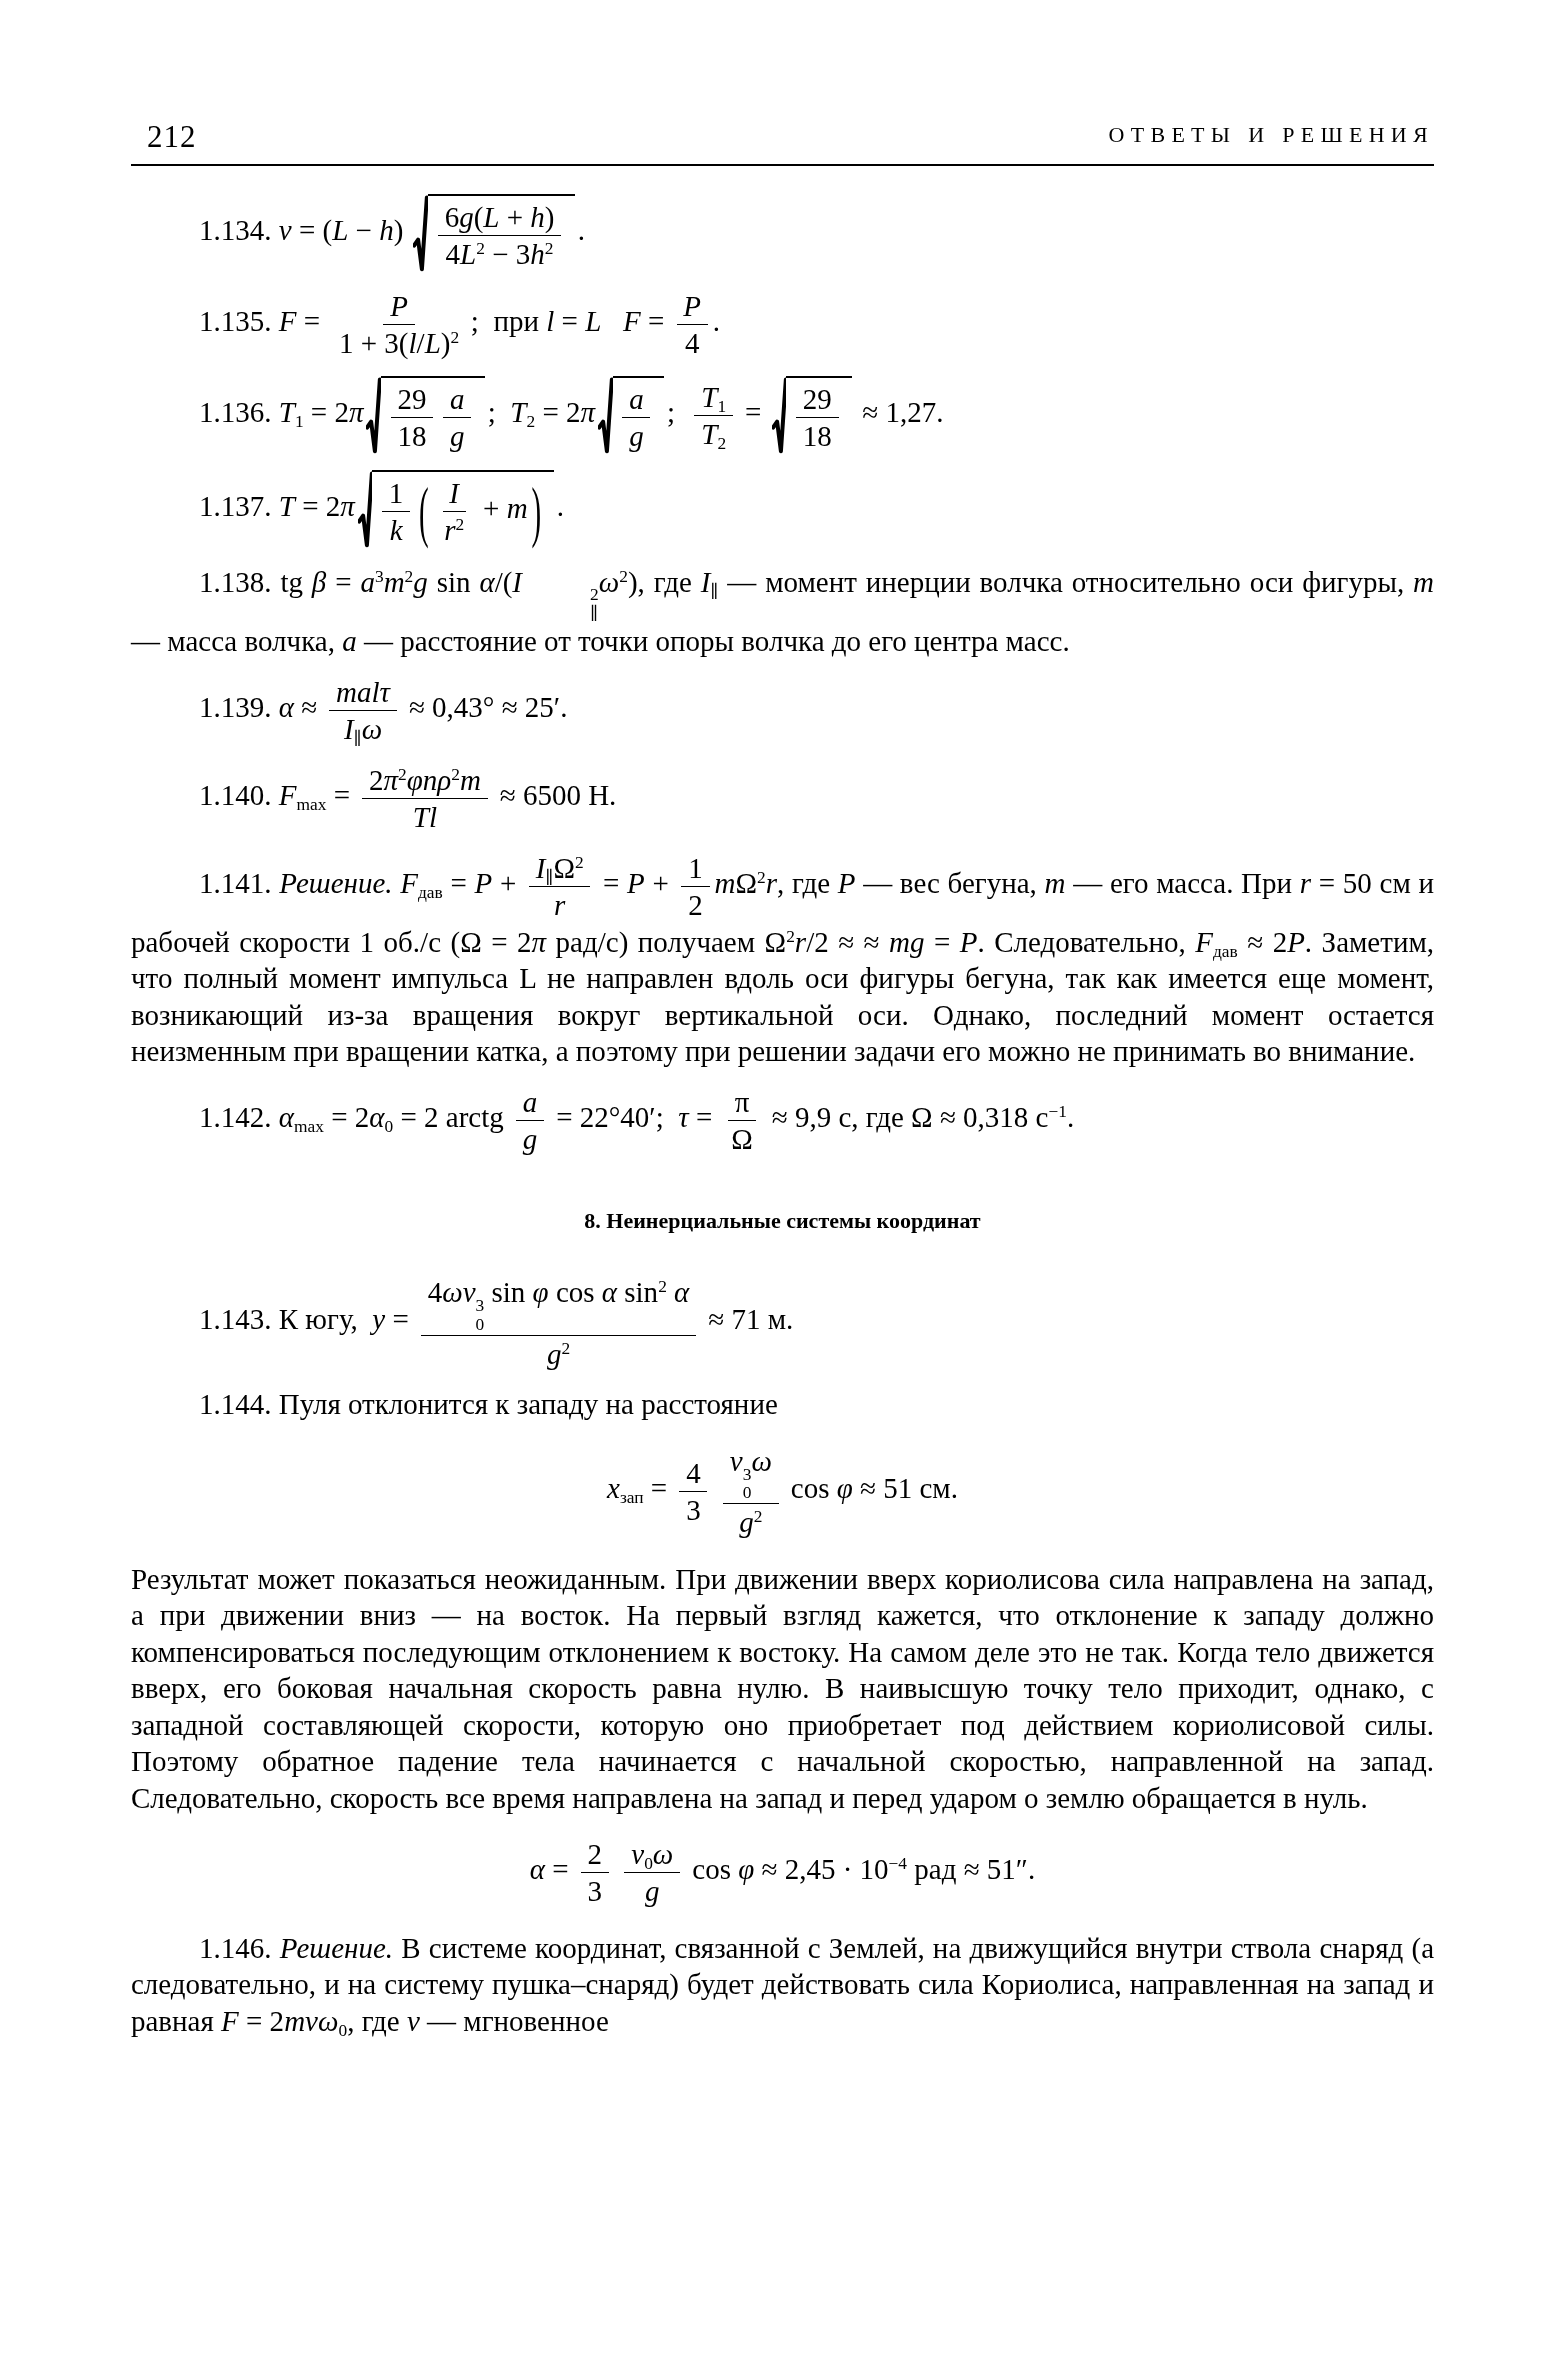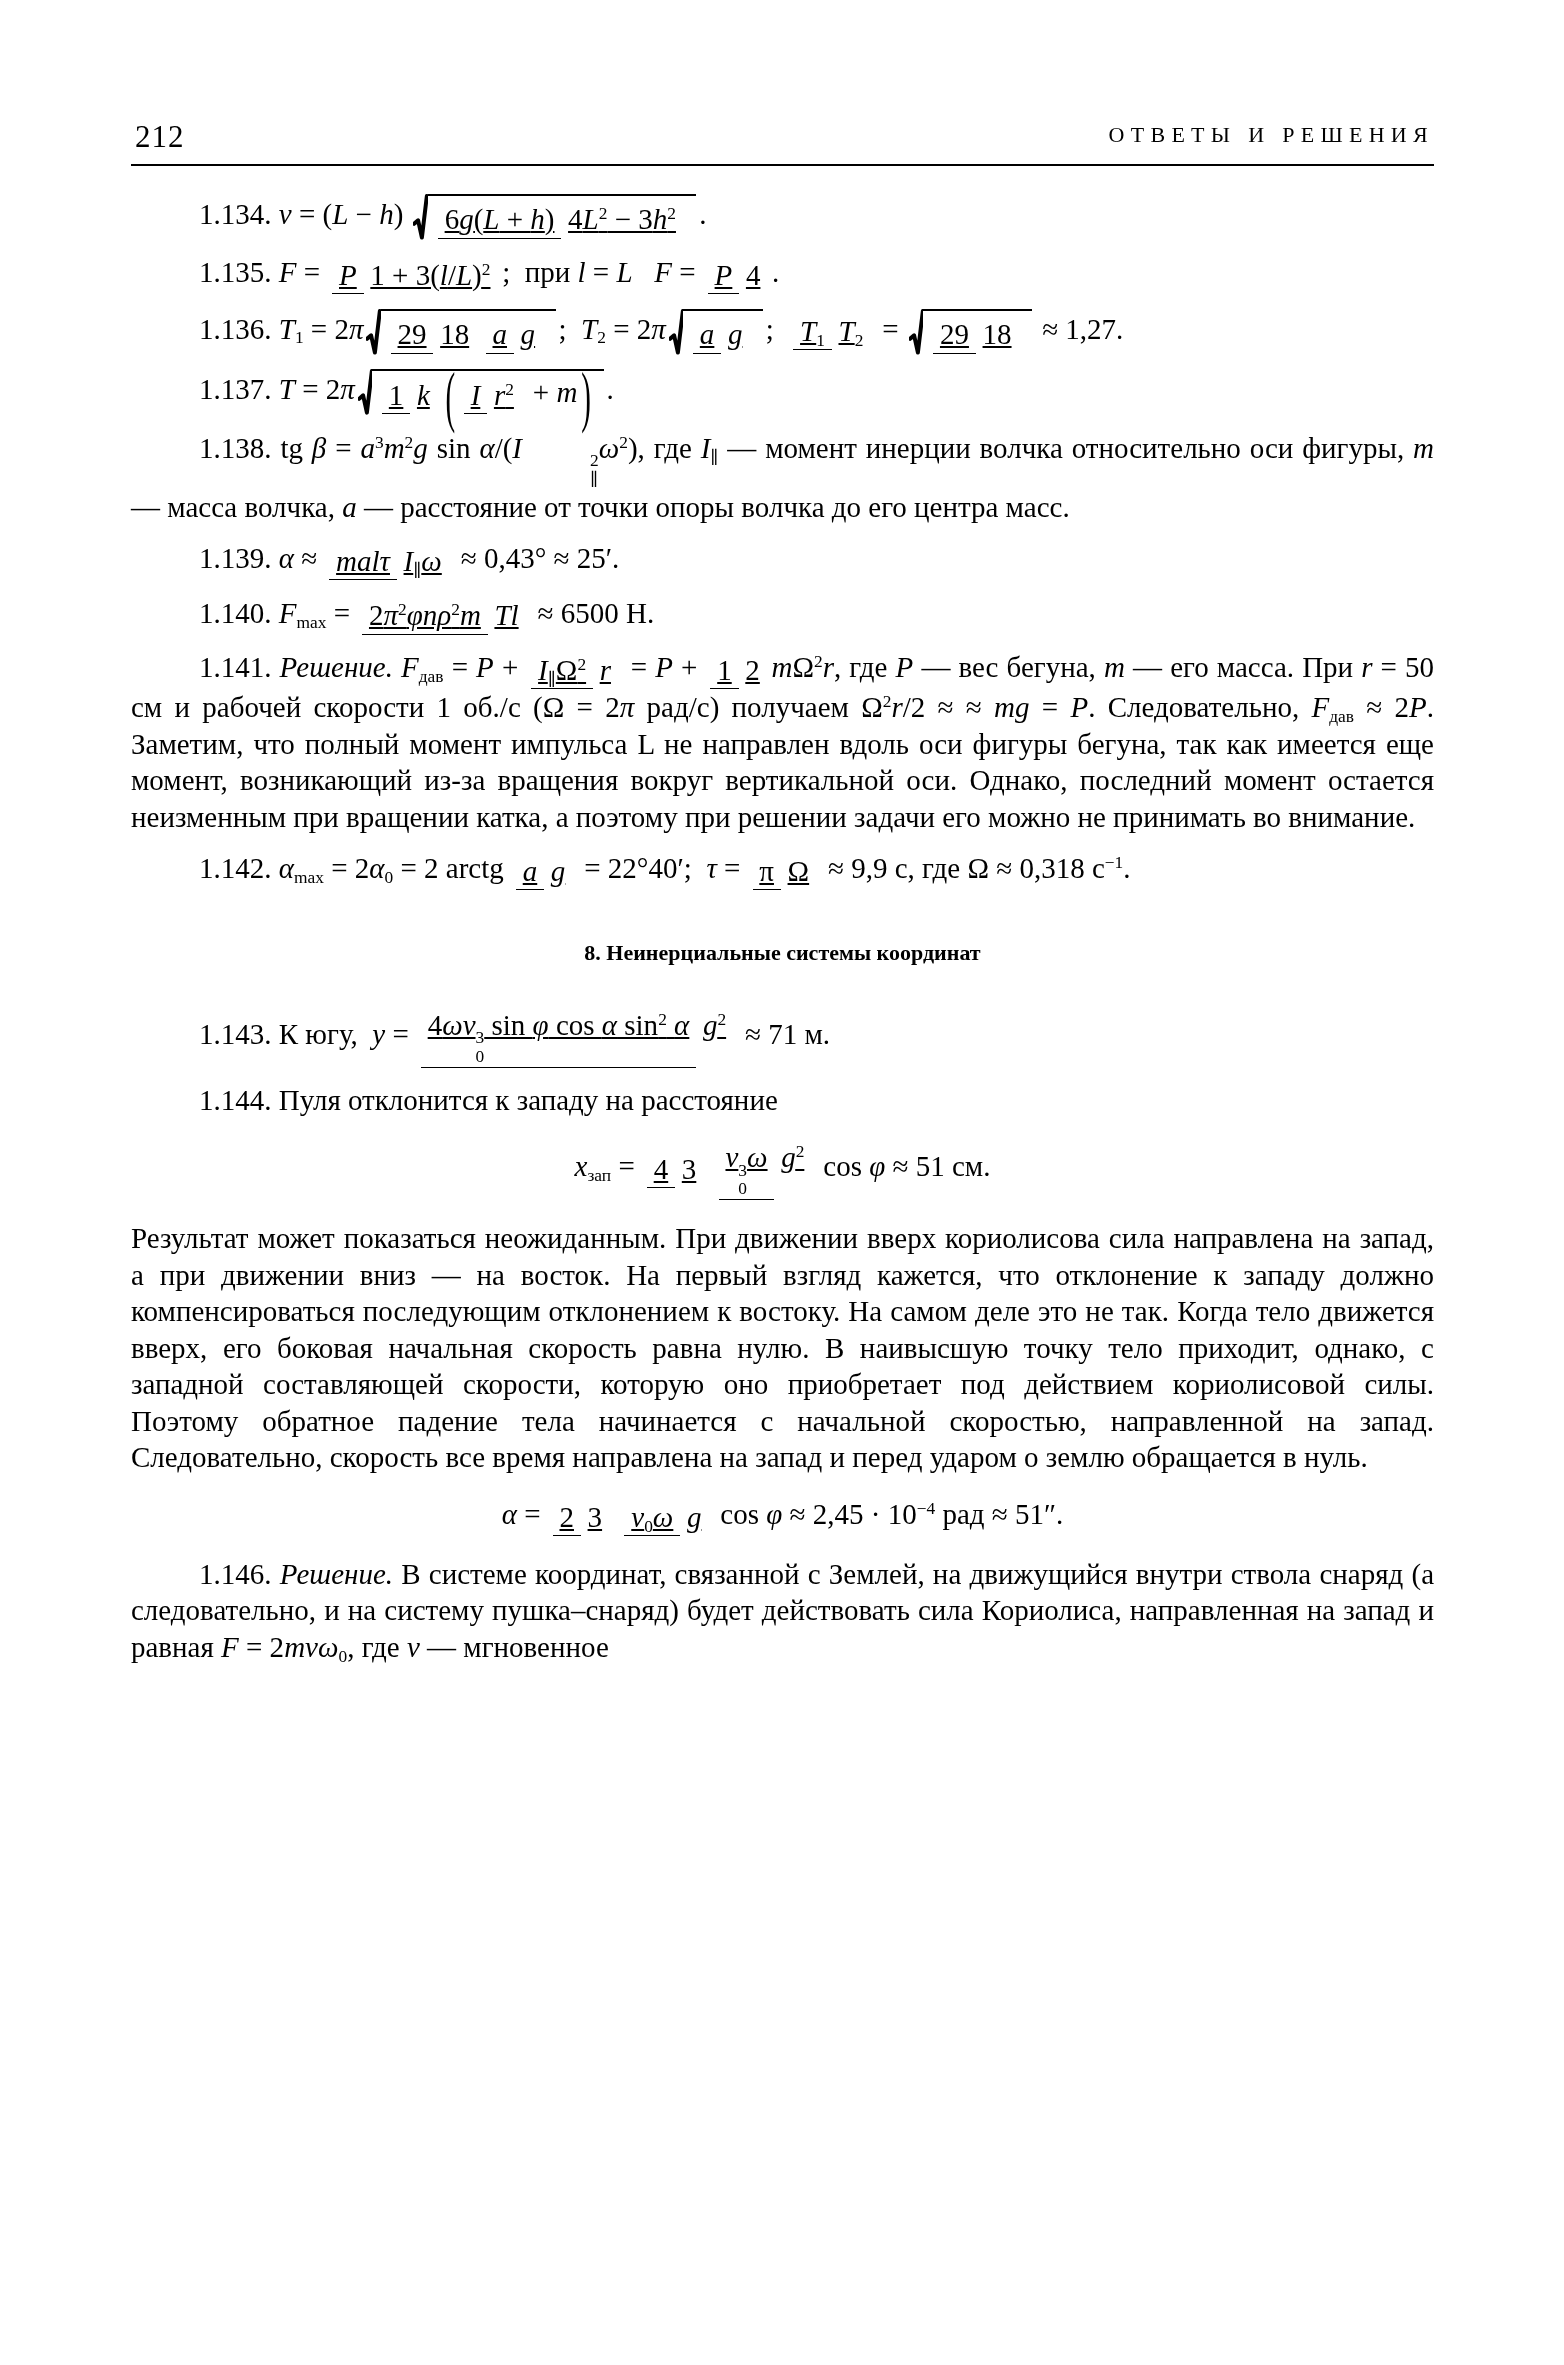--- a/index.html
+++ b/index.html
@@ -1,36 +1,36 @@
 <!DOCTYPE html>
 <html lang="ru" style="font-size:7.8px"><head>
 <meta charset="utf-8">
 <style>
   html,body{margin:0;padding:0;background:#ffffff;}
   .page{position:relative;width:1565px;height:2366px;background:#ffffff;color:#000000;
         font-family:"Liberation Serif","DejaVu Serif",serif;font-size:29px;line-height:1.26;
         box-sizing:border-box;padding:117px 131px 0 131px;overflow:hidden;}
   .hdr{position:relative;height:41px;}
-  .pagenum{position:absolute;left:4px;bottom:1.9px;font-size:31px;letter-spacing:1px;}
+  .pagenum{position:absolute;left:16px;bottom:1.9px;font-size:31px;letter-spacing:1px;}
   .runtitle{text-align:right;font-size:22px;letter-spacing:6.3px;padding-top:3.9px;}
   .rule{height:0;border-bottom:2.4px solid #000;margin-top:5.8px;}
   .content{margin-top:28px;}
   .formula-line{padding-left:68px;margin:14.6px 0;}
   .para{text-align:justify;margin:4.9px 0;}
   .para.indent{text-indent:68px;}
   .center{text-align:center;margin:20px 0;}
   .heading{font-size:22px;font-weight:bold;text-align:center;margin:49px 0 40px 0;}
   .it{font-style:italic;}
   .bold{font-weight:normal;}
   sup{font-size:0.6em;line-height:0;vertical-align:0.6em;}
   sub{font-size:0.6em;line-height:0;vertical-align:-0.28em;}
   .ss{display:inline-flex;flex-direction:column;align-items:flex-start;font-size:0.6em;
       line-height:1.08;vertical-align:-0.5em;}
-  .frac{display:inline-flex;flex-direction:row;align-items:flex-start;vertical-align:middle;
-        margin:0 4.9px;text-indent:0;text-decoration:underline;}
+  .frac{display:inline-flex;flex-direction:column;align-items:center;vertical-align:middle;
+        margin:0 4.9px;text-indent:0;}
   .frac .num,.frac .den{display:block;padding:1px 6.8px;line-height:1.18;text-align:center;white-space:nowrap;}
   .frac .num{border-bottom:1.9px solid #000;}
   .sqrt{display:inline-flex;align-items:stretch;vertical-align:middle;margin:0 2.9px;text-indent:0;}
   .rad{width:14.6px;flex:none;align-self:stretch;}
   .sqrt-body{display:inline-block;border-top:2.4px solid #000;padding:2.9px 8.8px 1px 4.9px;white-space:nowrap;}
   .bp{display:inline-block;transform:scaleY(2.3);vertical-align:-0.12em;margin:0 3.9px;}
 </style>
 </head>
 <body>
 

